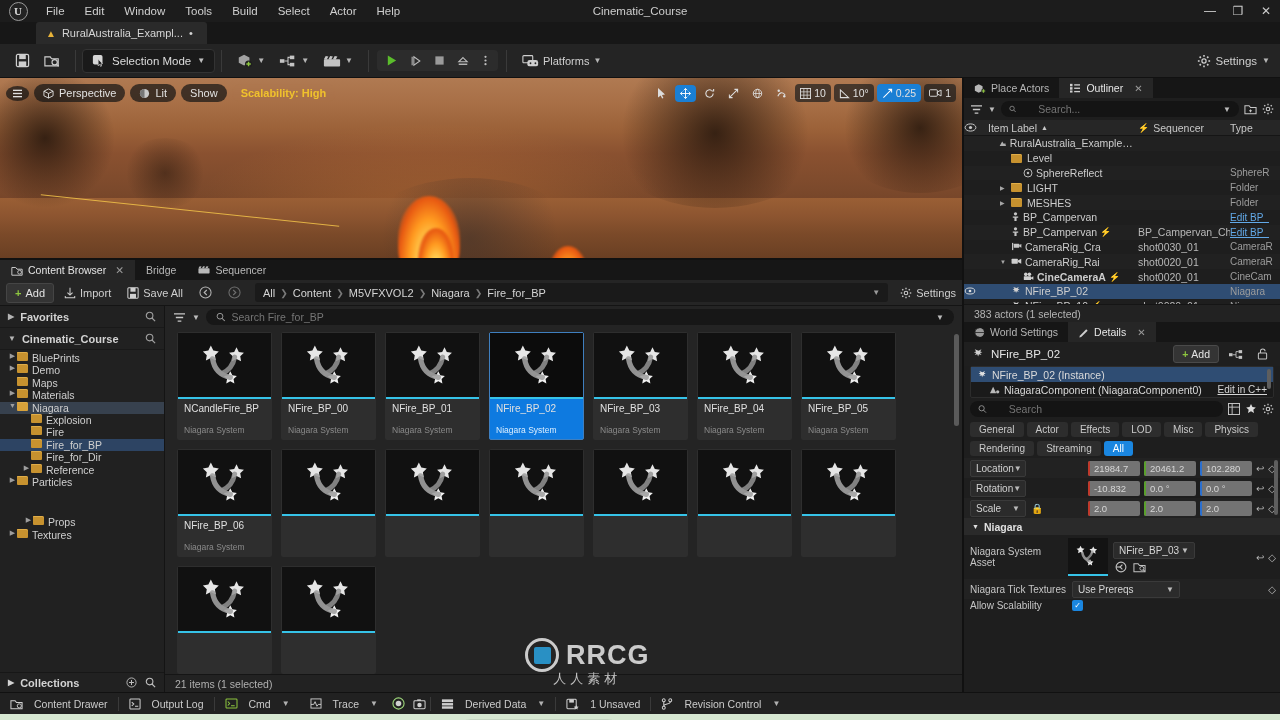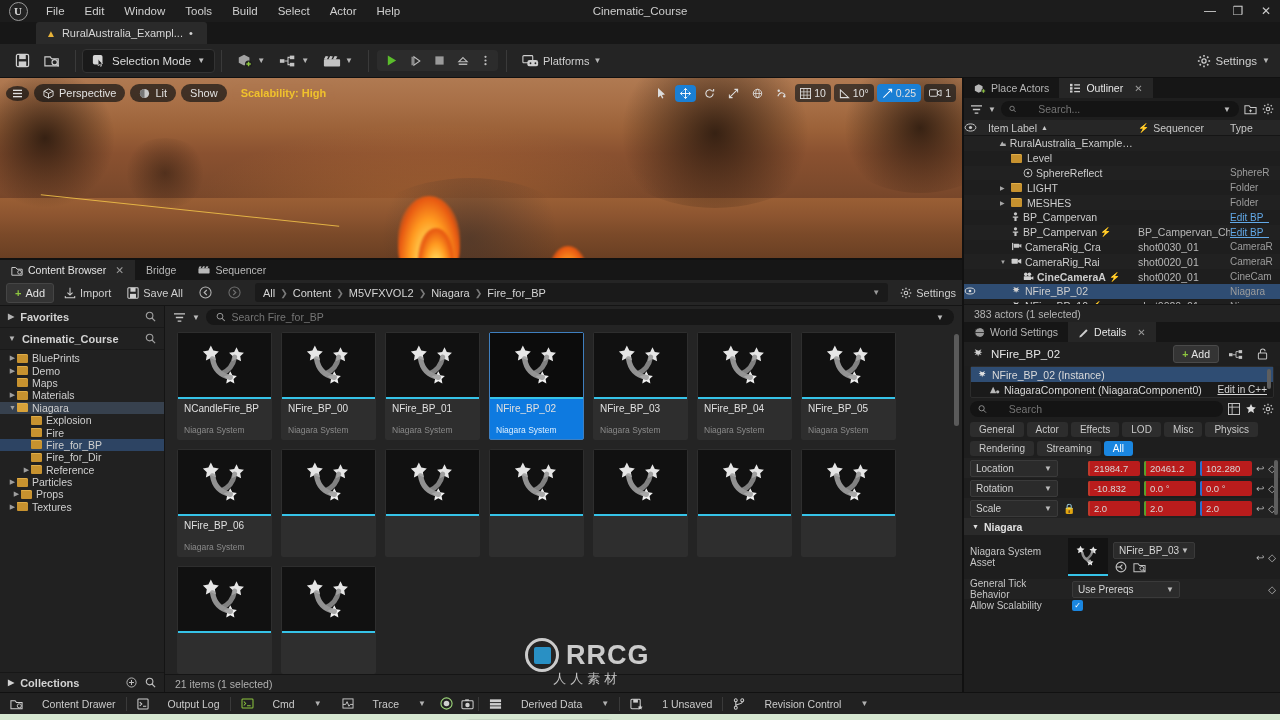--- a/index.html
+++ b/index.html
@@ -102,21 +102,21 @@
   .crumbs span.sep { font-size:9px; color:#7a7a7a; }
   .crumb-caret { margin-left:auto; font-size:8px; color:#9a9a9a;}
   .cb-set { display:flex; align-items:center; gap:4px; font-size:11px; color:#cfcfcf; padding-left:8px;}
 
   .cb-body { flex:1; display:flex; overflow:hidden; }
   .cb-left { width:165px; background:#212121; display:flex; flex-direction:column; border-right:1px solid #141414;}
   .sec-hdr { height:22px; display:flex; align-items:center; padding:0 8px; font-size:11px; color:#d3d3d3; font-weight:bold; border-bottom:1px solid #191919;}
   .sec-hdr .tri { font-size:8px; margin-right:6px; color:#b4b4b4; }
   .sec-hdr .srch { margin-left:auto; opacity:.8; }
   .tree-list { flex:1; overflow:hidden; padding-top:2px; position:relative;}
-  .tnode { height:12.4px; display:flex; align-items:center; font-size:10.5px; color:#cfcfcf; padding-right:4px; white-space:nowrap;}
+  .tnode { height:12.4px; display:flex; align-items:flex-start; font-size:10.5px; color:#cfcfcf; padding-right:4px; white-space:nowrap;}
   .tnode.sel { background:#2d4463; }
   .tnode.sel2 { background:#37414e; }
   .tnode .ar { width:9px; font-size:7px; color:#9e9e9e; text-align:center; flex:0 0 9px;}
   .fld { width:11px; height:9px; background:#c7922f; border-radius:1px 2px 1px 1px; margin-right:4px; flex:0 0 11px;
          box-shadow: inset 0 1px 0 #e0ad48; position:relative;}
   .fld.open { background:#d8a23a; }
   .collections { height:20px; display:flex; align-items:center; padding:0 8px; font-size:11px; color:#d3d3d3; border-top:1px solid #171717; font-weight:bold;}
 
   .cb-right { flex:1; display:flex; flex-direction:column; background:#242424; }
   .asset-bar { height:22px; display:flex; align-items:center; gap:6px; padding:0 8px; }
@@ -169,37 +169,37 @@
   .comp-scroll { position:absolute; right:2px; top:2px; width:4px; height:20px; background:#5e5e5e; border-radius:2px;}
 
   .det-srch { height:22px; display:flex; align-items:center; gap:5px; padding:0 6px;}
   .chips { display:flex; flex-wrap:wrap; gap:3px; padding:2px 6px; }
   .chip { background:#2d2d2d; border-radius:3px; padding:2px 9px; font-size:10px; color:#c9c9c9;}
   .chip.on { background:#1a86e0; color:#fff; }
 
   .prop-area { flex:1; overflow:hidden; position:relative; }
   .prow { height:20px; display:flex; align-items:center; gap:4px; padding:0 2px 0 6px; }
   .prow:nth-child(odd) { background:#222; }
-  .pdrop { width:88px; display:flex; align-items:center; justify-content:space-between; background:#2b2b2b; border:1px solid #3a3a3a; border-radius:2px; padding:2px 5px; font-size:10px; color:#d2d2d2;}
+  .pdrop { width:56px; display:flex; align-items:center; justify-content:space-between; background:#2b2b2b; border:1px solid #3a3a3a; border-radius:2px; padding:2px 5px; font-size:10px; color:#d2d2d2;}
   .lock { width:16px; text-align:center; color:#e0b23c; font-size:10px;}
   .vecs { display:flex; gap:4px; margin-left:auto; }
-  .vec { width:52px; background:#b91c1c; border-radius:2px; padding:2px 4px 2px 6px; font-size:9.5px; color:#d6d6d6; position:relative; overflow:hidden; white-space:nowrap;}
+  .vec { width:52px; background:#737373; border-radius:2px; padding:2px 4px 2px 6px; font-size:9.5px; color:#d6d6d6; position:relative; overflow:hidden; white-space:nowrap;}
   .vec:before { content:''; position:absolute; left:0; top:0; bottom:0; width:2.5px; }
   .vec.x:before { background:#c0392b; } .vec.y:before { background:#5aa02c; } .vec.z:before { background:#2a6fd0; }
   .rowact { display:flex; gap:4px; padding-right:2px; color:#b5b5b5; font-size:10px; }
   .cat-row { height:17px; background:#2a2a2a; display:flex; align-items:center; gap:5px; padding:0 8px; font-size:10.5px; color:#e0e0e0; font-weight:bold;}
   .nrow { display:flex; align-items:center; padding:0 2px 0 6px; }
   .nlabel { width:98px; font-size:10px; color:#c6c6c6;}
   .nthumb { width:40px; height:38px; background:#131313; display:flex; align-items:center; justify-content:center; border-bottom:2px solid #36c3e8;}
   .nsel { width:82px; display:flex; align-items:center; justify-content:space-between; background:#2b2b2b; border:1px solid #3a3a3a; border-radius:2px; padding:2px 5px; font-size:10px; color:#d6d6d6; }
   .prop-scroll { position:absolute; right:2px; top:2px; width:4px; height:55px; background:#5e5e5e; border-radius:2px;}
 
   
   .statusbar { height:22px; background:#212121; display:flex; align-items:center; border-top:1px solid #111; position:relative;}
-  .sb { display:flex; align-items:center; gap:19px; padding:0 10px; font-size:10.5px; color:#cbcbcb; height:100%;justify-content:space-between;}
+  .sb { display:flex; align-items:center; gap:11px; padding:0 10px; font-size:10.5px; color:#cbcbcb; height:100%;justify-content:space-between;}
   .sbdiv { width:1px; height:14px; background:#3a3a3a; }
   .console { flex:1; display:flex; align-items:center; margin:0 8px; }
   .console input {
     width:224px; background:#141414; border:1px solid #2b2b2b; border-radius:2px; padding:2px 8px;
     color:#6f6f6f; font-size:10px; font-family:"Liberation Mono", monospace; outline:none;
   }
   .sb-right { display:flex; align-items:center; height:100%; }
 
   
   .taskbar { height:32px; background:#d5e6d1; display:flex; align-items:center; position:relative;}
@@ -646,21 +646,21 @@
                 <div class="tnode" style="padding-left: 22px;">
                   <span class="ar">▶</span>
                   <span class="fld"></span>
                   <span>Reference</span>
                 </div>
                 <div class="tnode" style="padding-left: 8px;">
                   <span class="ar">▶</span>
                   <span class="fld"></span>
                   <span>Particles</span>
                 </div>
-                <div class="tnode" style="padding-left: 12px;">
+                <div class="tnode" style="padding-left: 24px; margin-top: 28px;">
                   <span class="ar">▶</span>
                   <span class="fld"></span>
                   <span>Props</span>
                 </div>
                 <div class="tnode" style="padding-left: 8px;">
                   <span class="ar">▶</span>
                   <span class="fld"></span>
                   <span>Textures</span>
                 </div>
               </div>
@@ -1349,21 +1349,21 @@
               </span>
             </div>
           </div>
           <div class="rowact" style="margin-left:auto;">
             <span>↩</span>
             <span>◇</span>
           </div>
         </div>
 
         <div class="prow">
-          <div class="nlabel">General Tick Behavior</div>
+          <div class="nlabel">Niagara Tick Textures</div>
           <div class="nsel" style="width:108px;">
             <span>Use Prereqs</span>
             <span class="caret">▼</span>
           </div>
           <div class="rowact" style="margin-left:auto;">
             <span>◇</span>
           </div>
         </div>
 
         <div class="prow" style="height:12px;overflow:hidden;">

